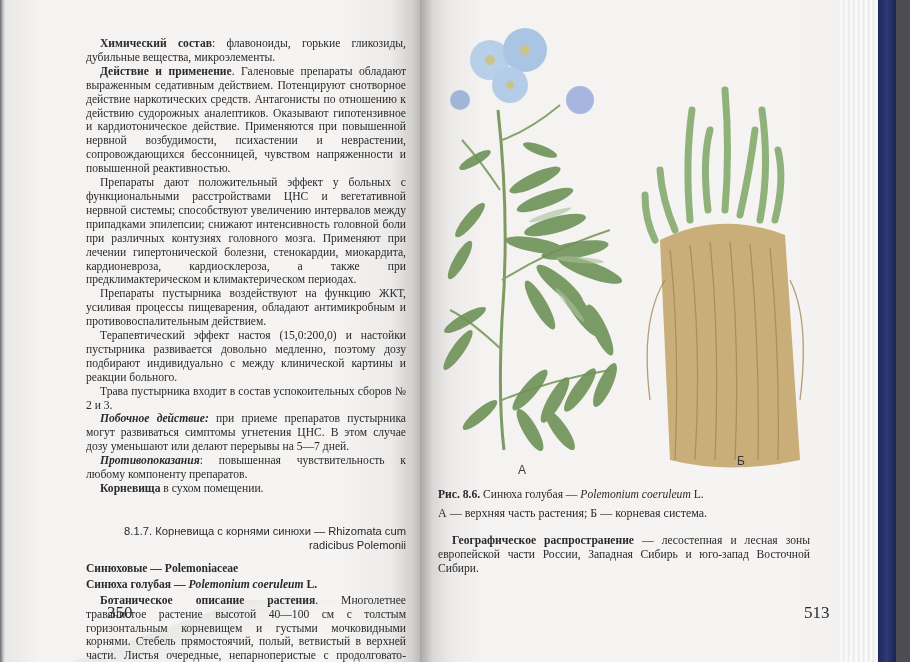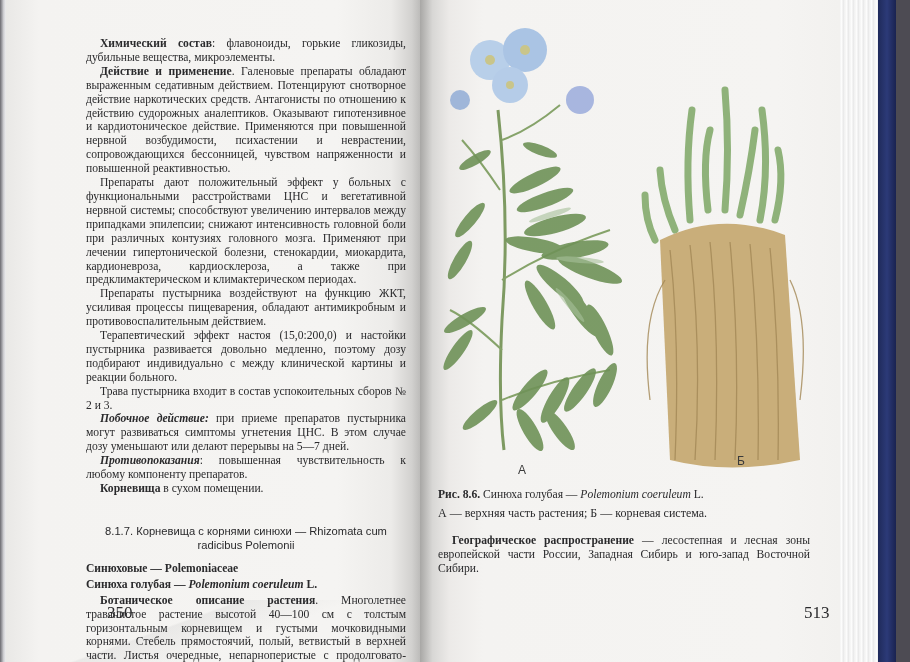--- a/index.html
+++ b/index.html
@@ -25,21 +25,21 @@
   .shadow-strip { position:absolute; left:6px; top:600px; width:414px; height:62px;
     background:linear-gradient(160deg, transparent 40%, rgba(200,200,200,0.25) 41%, transparent 60%); }
 
   .text-block { position:absolute; font-size:11.6px; line-height:13.9px; text-align:justify; }
   .left-col { left:86px; top:37px; width:320px; }
   .p { margin:0; text-indent:14px; }
   .b { font-weight:bold; }
   .bi { font-weight:bold; font-style:italic; }
   .i { font-style:italic; }
   .section-heading { font-family:"Liberation Sans","DejaVu Sans",sans-serif; font-size:11.2px; line-height:14px;
-    margin:28px 0 10px 0; text-indent:0; text-align:center; }
+    margin:28px 0 10px 0; text-indent:0; text-align:right; }
   .latin-line { margin:0 0 2px 0; text-indent:0; font-weight:bold; }
   .page-num { position:absolute; font-size:17px;margin-left:20px; }
   .pn-left { left:87px; top:603px; }
   .pn-right { left:784px; top:603px; }
 
   .figure { position:absolute; left:440px; top:20px; width:380px; height:460px; }
   .fig-label { position:absolute; font-family:"Liberation Sans","DejaVu Sans",sans-serif; font-size:12px; color:#3a3a3a; }
   .lab-a { left:78px; top:443px; }
   .lab-b { left:297px; top:434px; }
 

